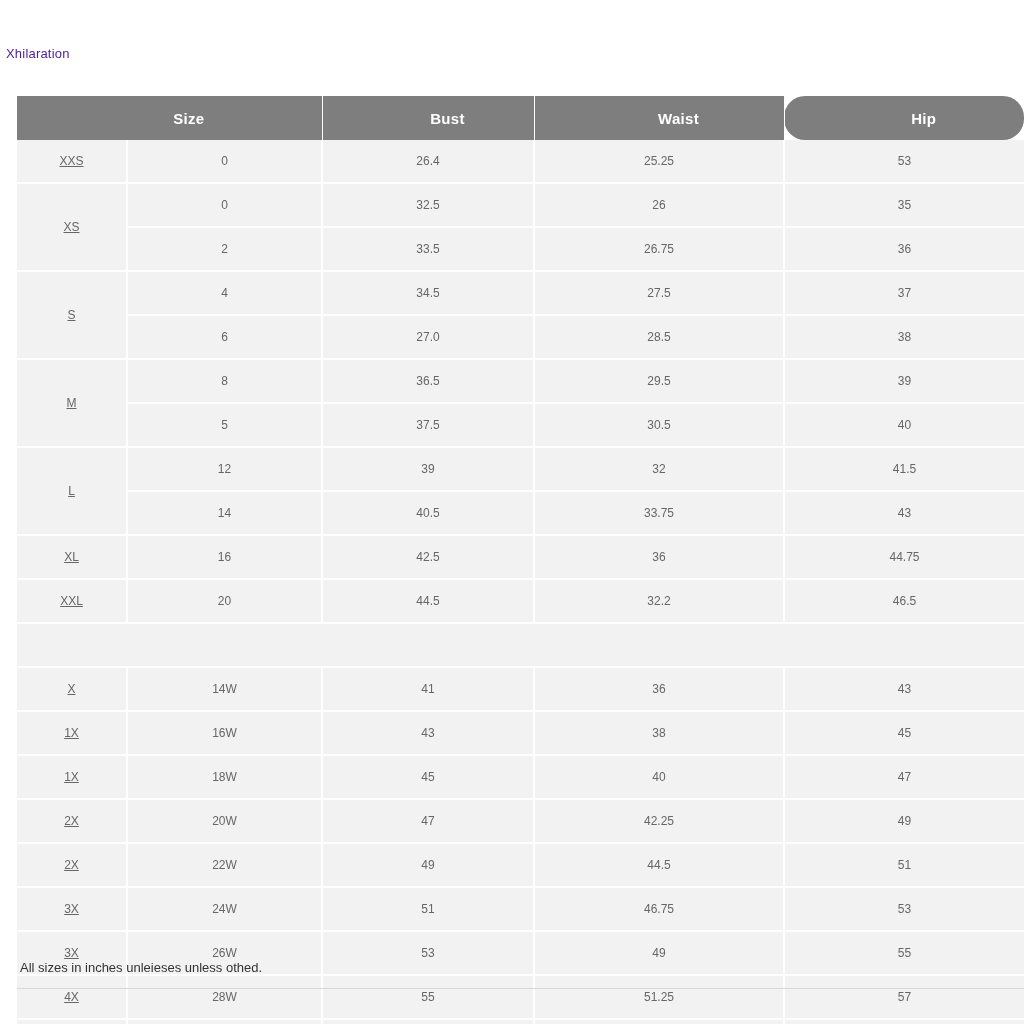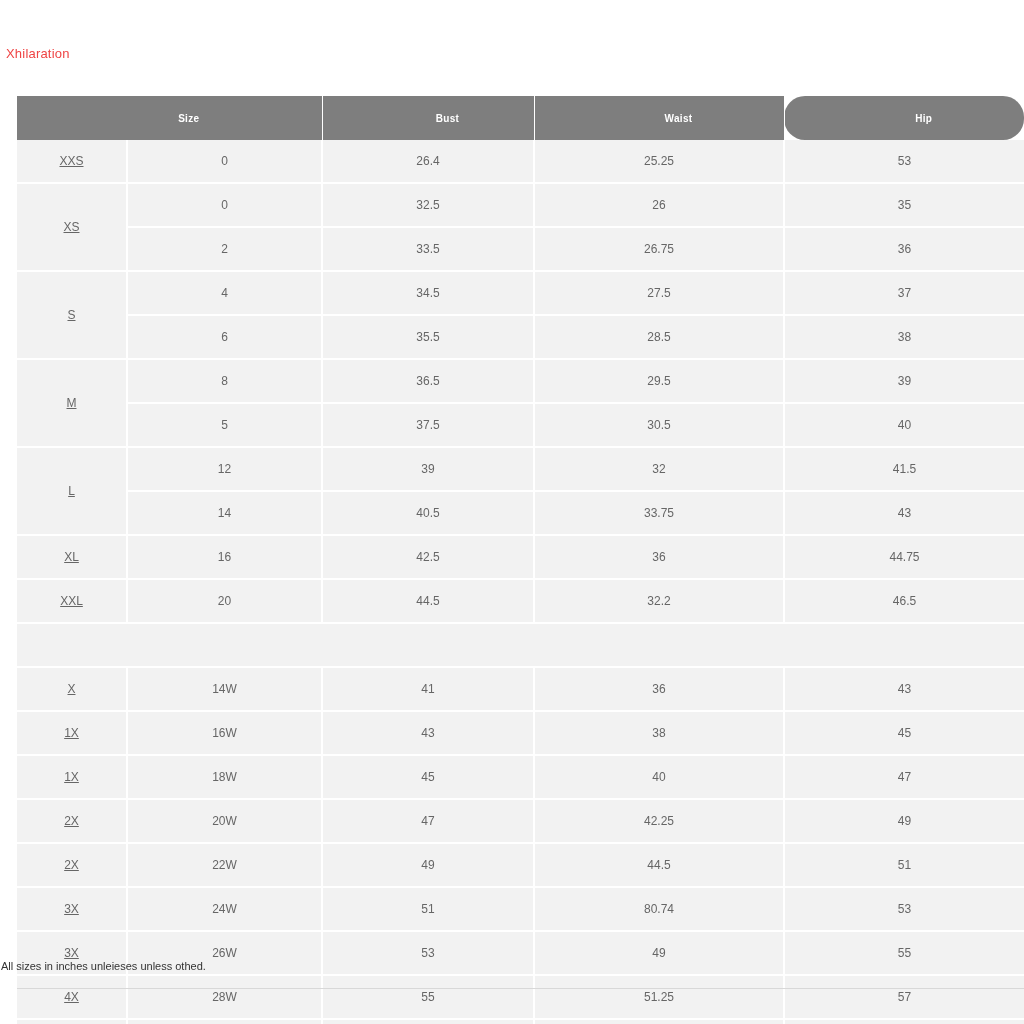--- a/index.html
+++ b/index.html
@@ -17,41 +17,41 @@
     height: 1024px;
     box-sizing: border-box;
     overflow: hidden;
   }
 
   .brand-title {
     position: absolute;
     left: 6px;
     top: 46px;
     font-size: 13px;
-    color: #ef4444;
+    color: #4c1d95;
     letter-spacing: 0.2px;
   }
 
   .table-wrap {
     position: absolute;
     left: 17px;
     top: 96px;
     width: 1007px;
   }
 
   table.size-chart {
     border-collapse: collapse;
     width: 1007px;
     table-layout: fixed;
   }
 
   table.size-chart th {
     background: #7e7e7e;
     color: #ffffff;
-    font-size: 10px;
+    font-size: 15px;
     font-weight: bold;
     height: 42px;
     text-align: center;
     border-right: 1px solid #ffffff;
     letter-spacing: 0.3px;
     padding-left: 40px;
   }
   table.size-chart th:last-child { border-right: none; border-radius: 21px; }
 
   table.size-chart td {
@@ -76,23 +76,23 @@
   col.c-hip   { width: 240px; }
 
   .spacer-row td {
     height: 18px;
     background: #ffffff;
     border: none;
   }
 
   .footnote {
     position: absolute;
-    left: 1px;
+    left: 20px;
     top: 960px;
-    font-size: 11px;
+    font-size: 13px;
     color: #333333;
   }
 
   .bottom-rule {
     position: absolute;
     left: 17px;
     top: 988px;
     width: 1007px;
     height: 1px;
     background: #d8d8d8;
@@ -145,21 +145,21 @@
           </tr>
           <tr>
             <td class="size-cell" rowspan="2">S</td>
             <td class="num-cell">4</td>
             <td class="num-cell">34.5</td>
             <td class="num-cell">27.5</td>
             <td class="num-cell">37</td>
           </tr>
           <tr>
             <td class="num-cell">6</td>
-            <td class="num-cell">35.5</td>
+            <td class="num-cell">27.0</td>
             <td class="num-cell">28.5</td>
             <td class="num-cell">38</td>
           </tr>
           <tr>
             <td class="size-cell" rowspan="2">M</td>
             <td class="num-cell">8</td>
             <td class="num-cell">36.5</td>
             <td class="num-cell">29.5</td>
             <td class="num-cell">39</td>
           </tr>
@@ -233,21 +233,21 @@
             <td class="size-cell">2X</td>
             <td class="num-cell">22W</td>
             <td class="num-cell">49</td>
             <td class="num-cell">44.5</td>
             <td class="num-cell">51</td>
           </tr>
           <tr>
             <td class="size-cell">3X</td>
             <td class="num-cell">24W</td>
             <td class="num-cell">51</td>
-            <td class="num-cell">80.74</td>
+            <td class="num-cell">46.75</td>
             <td class="num-cell">53</td>
           </tr>
           <tr>
             <td class="size-cell">3X</td>
             <td class="num-cell">26W</td>
             <td class="num-cell">53</td>
             <td class="num-cell">49</td>
             <td class="num-cell">55</td>
           </tr>
           <tr>

